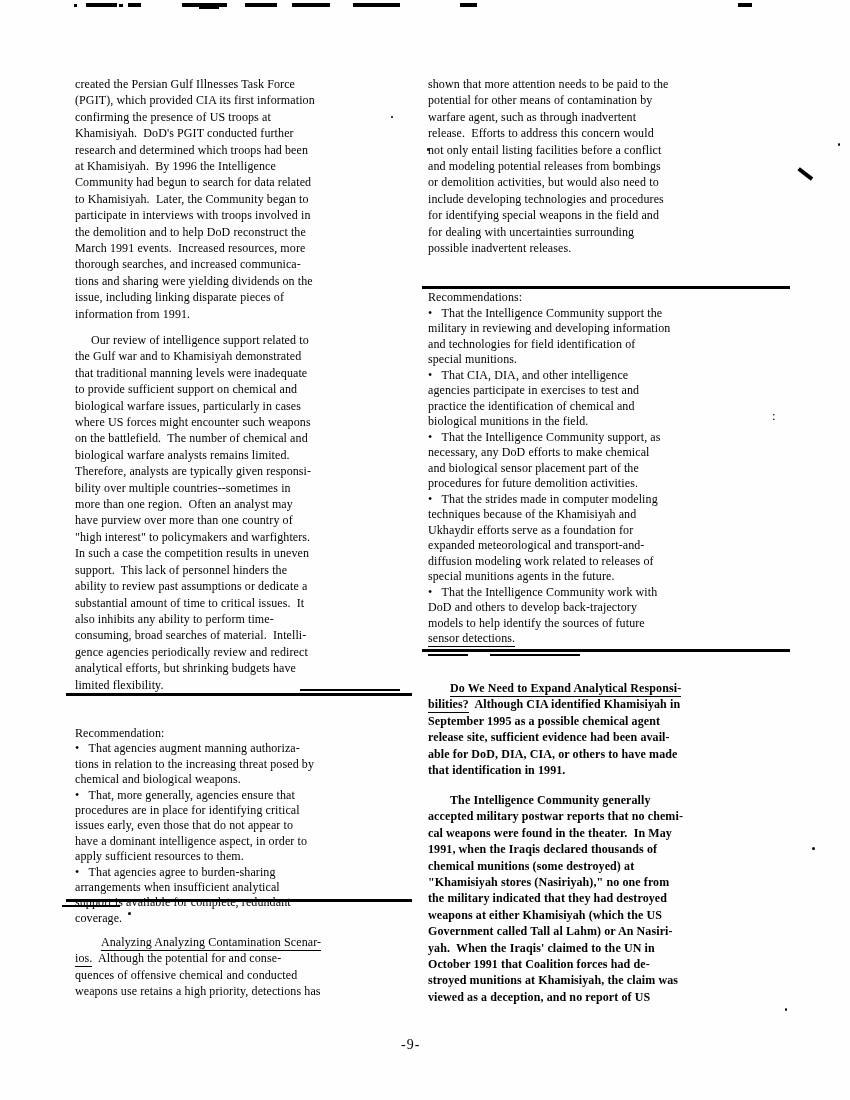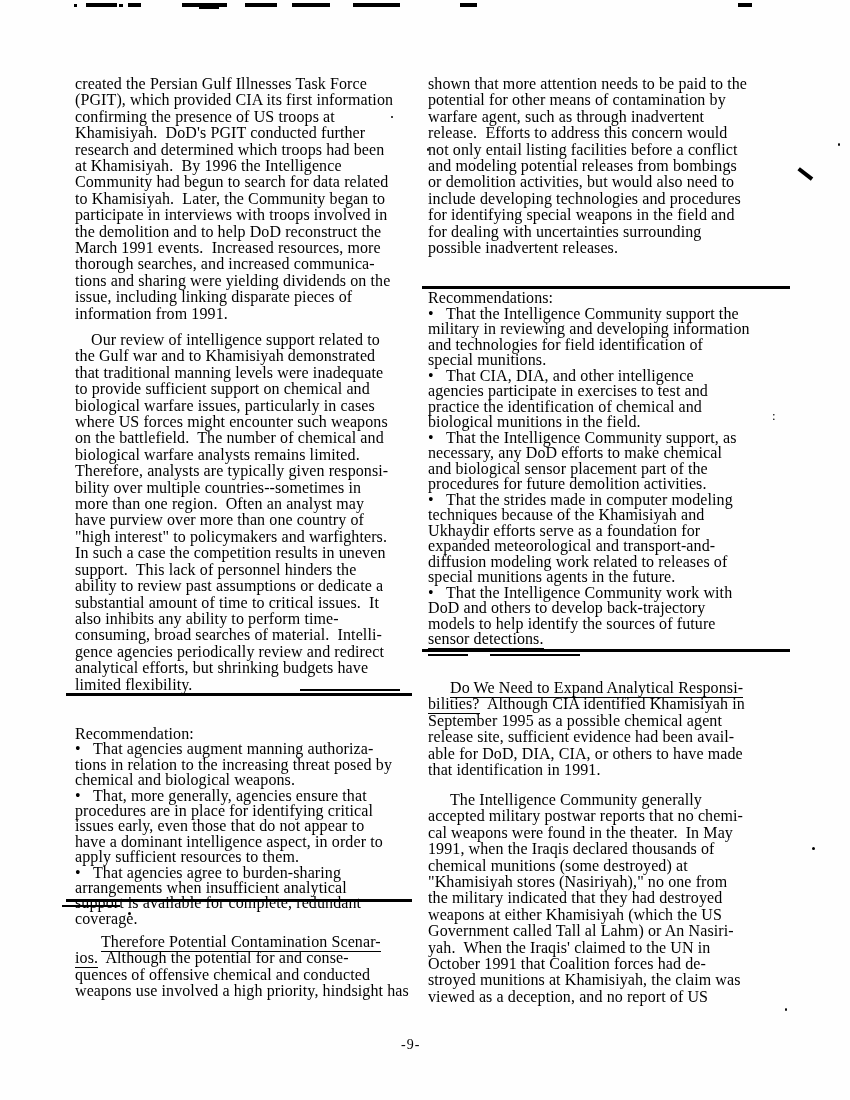--- a/index.html
+++ b/index.html
@@ -5,29 +5,29 @@
   html, body { margin:0; padding:0; }
   body {
     width:850px; height:1100px; position:relative;
     background:#ffffff; overflow:hidden;
     font-family:"Liberation Serif", serif;
     color:#000;
   }
   .page { position:absolute; inset:0; background:#fefefe; }
   .tblock {
     position:absolute;
-    font-size:16px; line-height:16.4px;
+    font-size:12px; line-height:16.4px;
     letter-spacing:0.1px;
     white-space:normal;
   }
   .box-lines { line-height:15.4px;margin-top:28px; }
   .box-lines-r { line-height:15.5px; }
   .indent { text-indent:16px; }
   .indent-lg { text-indent:26px; }
-  .indent-r { text-indent:22px; }
+  .indent-r { text-indent:22px;font-weight:bold; }
   span.u { border-bottom:1.6px solid #000; padding-bottom:0.5px; }
   .rule { position:absolute; background:#000; }
   .dash { position:absolute; background:#000; }
   .footer {
     position:absolute; font-size:14px; letter-spacing:1px;
   }
   .artifact-dot { position:absolute; background:#000; border-radius:50%; }
   .artifact-slash {
     position:absolute; background:#000;
     width:17px; height:3.5px; transform:rotate(38deg);
@@ -63,21 +63,21 @@
   <div class="tblock" style="left:75px;top:76px;width:350px"><span>created the Persian Gulf Illnesses Task Force</span><br><span>(PGIT), which provided CIA its first information</span><br><span>confirming the presence of US troops at</span><br><span>Khamisiyah.&nbsp; DoD's PGIT conducted further</span><br><span>research and determined which troops had been</span><br><span>at Khamisiyah.&nbsp; By 1996 the Intelligence</span><br><span>Community had begun to search for data related</span><br><span>to Khamisiyah.&nbsp; Later, the Community began to</span><br><span>participate in interviews with troops involved in</span><br><span>the demolition and to help DoD reconstruct the</span><br><span>March 1991 events.&nbsp; Increased resources, more</span><br><span>thorough searches, and increased communica-</span><br><span>tions and sharing were yielding dividends on the</span><br><span>issue, including linking disparate pieces of</span><br><span>information from 1991.</span></div>
 
   <div class="tblock indent" style="left:75px;top:332px;width:350px"><span>Our review of intelligence support related to</span><br><span>the Gulf war and to Khamisiyah demonstrated</span><br><span>that traditional manning levels were inadequate</span><br><span>to provide sufficient support on chemical and</span><br><span>biological warfare issues, particularly in cases</span><br><span>where US forces might encounter such weapons</span><br><span>on the battlefield.&nbsp; The number of chemical and</span><br><span>biological warfare analysts remains limited.</span><br><span>Therefore, analysts are typically given responsi-</span><br><span>bility over multiple countries--sometimes in</span><br><span>more than one region.&nbsp; Often an analyst may</span><br><span>have purview over more than one country of</span><br><span>"high interest" to policymakers and warfighters.</span><br><span>In such a case the competition results in uneven</span><br><span>support.&nbsp; This lack of personnel hinders the</span><br><span>ability to review past assumptions or dedicate a</span><br><span>substantial amount of time to critical issues.&nbsp; It</span><br><span>also inhibits any ability to perform time-</span><br><span>consuming, broad searches of material.&nbsp; Intelli-</span><br><span>gence agencies periodically review and redirect</span><br><span>analytical efforts, but shrinking budgets have</span><br><span>limited flexibility.</span></div>
 
   <div class="rule" style="left:66px;top:693px;width:346px;height:3px"></div>
   <div class="dash" style="left:300px;top:689px;width:100px;height:2px"></div>
   <div class="tblock box-lines" style="left:75px;top:698px;width:350px"><span>Recommendation:</span><br><span>•&nbsp;&nbsp;&nbsp;That agencies augment manning authoriza-</span><br><span>tions in relation to the increasing threat posed by</span><br><span>chemical and biological weapons.</span><br><span>•&nbsp;&nbsp;&nbsp;That, more generally, agencies ensure that</span><br><span>procedures are in place for identifying critical</span><br><span>issues early, even those that do not appear to</span><br><span>have a dominant intelligence aspect, in order to</span><br><span>apply sufficient resources to them.</span><br><span>•&nbsp;&nbsp;&nbsp;That agencies agree to burden-sharing</span><br><span>arrangements when insufficient analytical</span><br><span>support is available for complete, redundant</span><br><span>coverage.</span></div>
   <div class="rule" style="left:66px;top:899px;width:346px;height:3px"></div>
   <div class="dash" style="left:62px;top:905px;width:58px;height:2px"></div>
 
-  <div class="tblock indent-lg" style="left:75px;top:934px;width:350px"><span class="u">Therefore Potential Contamination Scenar-</span><br><span class="u">ios.</span><span>&nbsp; Although the potential for and conse-</span><br><span>quences of offensive chemical and conducted</span><br><span>weapons use involved a high priority, hindsight has</span></div>
+  <div class="tblock indent-lg" style="left:75px;top:934px;width:350px"><span class="u">Analyzing Analyzing Contamination Scenar-</span><br><span class="u">ios.</span><span>&nbsp; Although the potential for and conse-</span><br><span>quences of offensive chemical and conducted</span><br><span>weapons use retains a high priority, detections has</span></div>
 
   <div class="tblock" style="left:428px;top:76px;width:362px"><span>shown that more attention needs to be paid to the</span><br><span>potential for other means of contamination by</span><br><span>warfare agent, such as through inadvertent</span><br><span>release.&nbsp; Efforts to address this concern would</span><br><span>not only entail listing facilities before a conflict</span><br><span>and modeling potential releases from bombings</span><br><span>or demolition activities, but would also need to</span><br><span>include developing technologies and procedures</span><br><span>for identifying special weapons in the field and</span><br><span>for dealing with uncertainties surrounding</span><br><span>possible inadvertent releases.</span></div>
 
   <div class="rule" style="left:422px;top:286px;width:368px;height:3px"></div>
   <div class="tblock box-lines-r" style="left:428px;top:290px;width:362px"><span>Recommendations:</span><br><span>•&nbsp;&nbsp;&nbsp;That the Intelligence Community support the</span><br><span>military in reviewing and developing information</span><br><span>and technologies for field identification of</span><br><span>special munitions.</span><br><span>•&nbsp;&nbsp;&nbsp;That CIA, DIA, and other intelligence</span><br><span>agencies participate in exercises to test and</span><br><span>practice the identification of chemical and</span><br><span>biological munitions in the field.</span><br><span>•&nbsp;&nbsp;&nbsp;That the Intelligence Community support, as</span><br><span>necessary, any DoD efforts to make chemical</span><br><span>and biological sensor placement part of the</span><br><span>procedures for future demolition activities.</span><br><span>•&nbsp;&nbsp;&nbsp;That the strides made in computer modeling</span><br><span>techniques because of the Khamisiyah and</span><br><span>Ukhaydir efforts serve as a foundation for</span><br><span>expanded meteorological and transport-and-</span><br><span>diffusion modeling work related to releases of</span><br><span>special munitions agents in the future.</span><br><span>•&nbsp;&nbsp;&nbsp;That the Intelligence Community work with</span><br><span>DoD and others to develop back-trajectory</span><br><span>models to help identify the sources of future</span><br><span class="u">sensor detections.</span></div>
   <div class="rule" style="left:422px;top:649px;width:368px;height:3px"></div>
   <div class="dash" style="left:428px;top:654px;width:40px;height:2px"></div>
   <div class="dash" style="left:490px;top:654px;width:90px;height:2px"></div>
 
   <div class="tblock indent-r" style="left:428px;top:680px;width:362px"><span class="u">Do We Need to Expand Analytical Responsi-</span><br><span class="u">bilities?</span><span>&nbsp; Although CIA identified Khamisiyah in</span><br><span>September 1995 as a possible chemical agent</span><br><span>release site, sufficient evidence had been avail-</span><br><span>able for DoD, DIA, CIA, or others to have made</span><br><span>that identification in 1991.</span></div>

